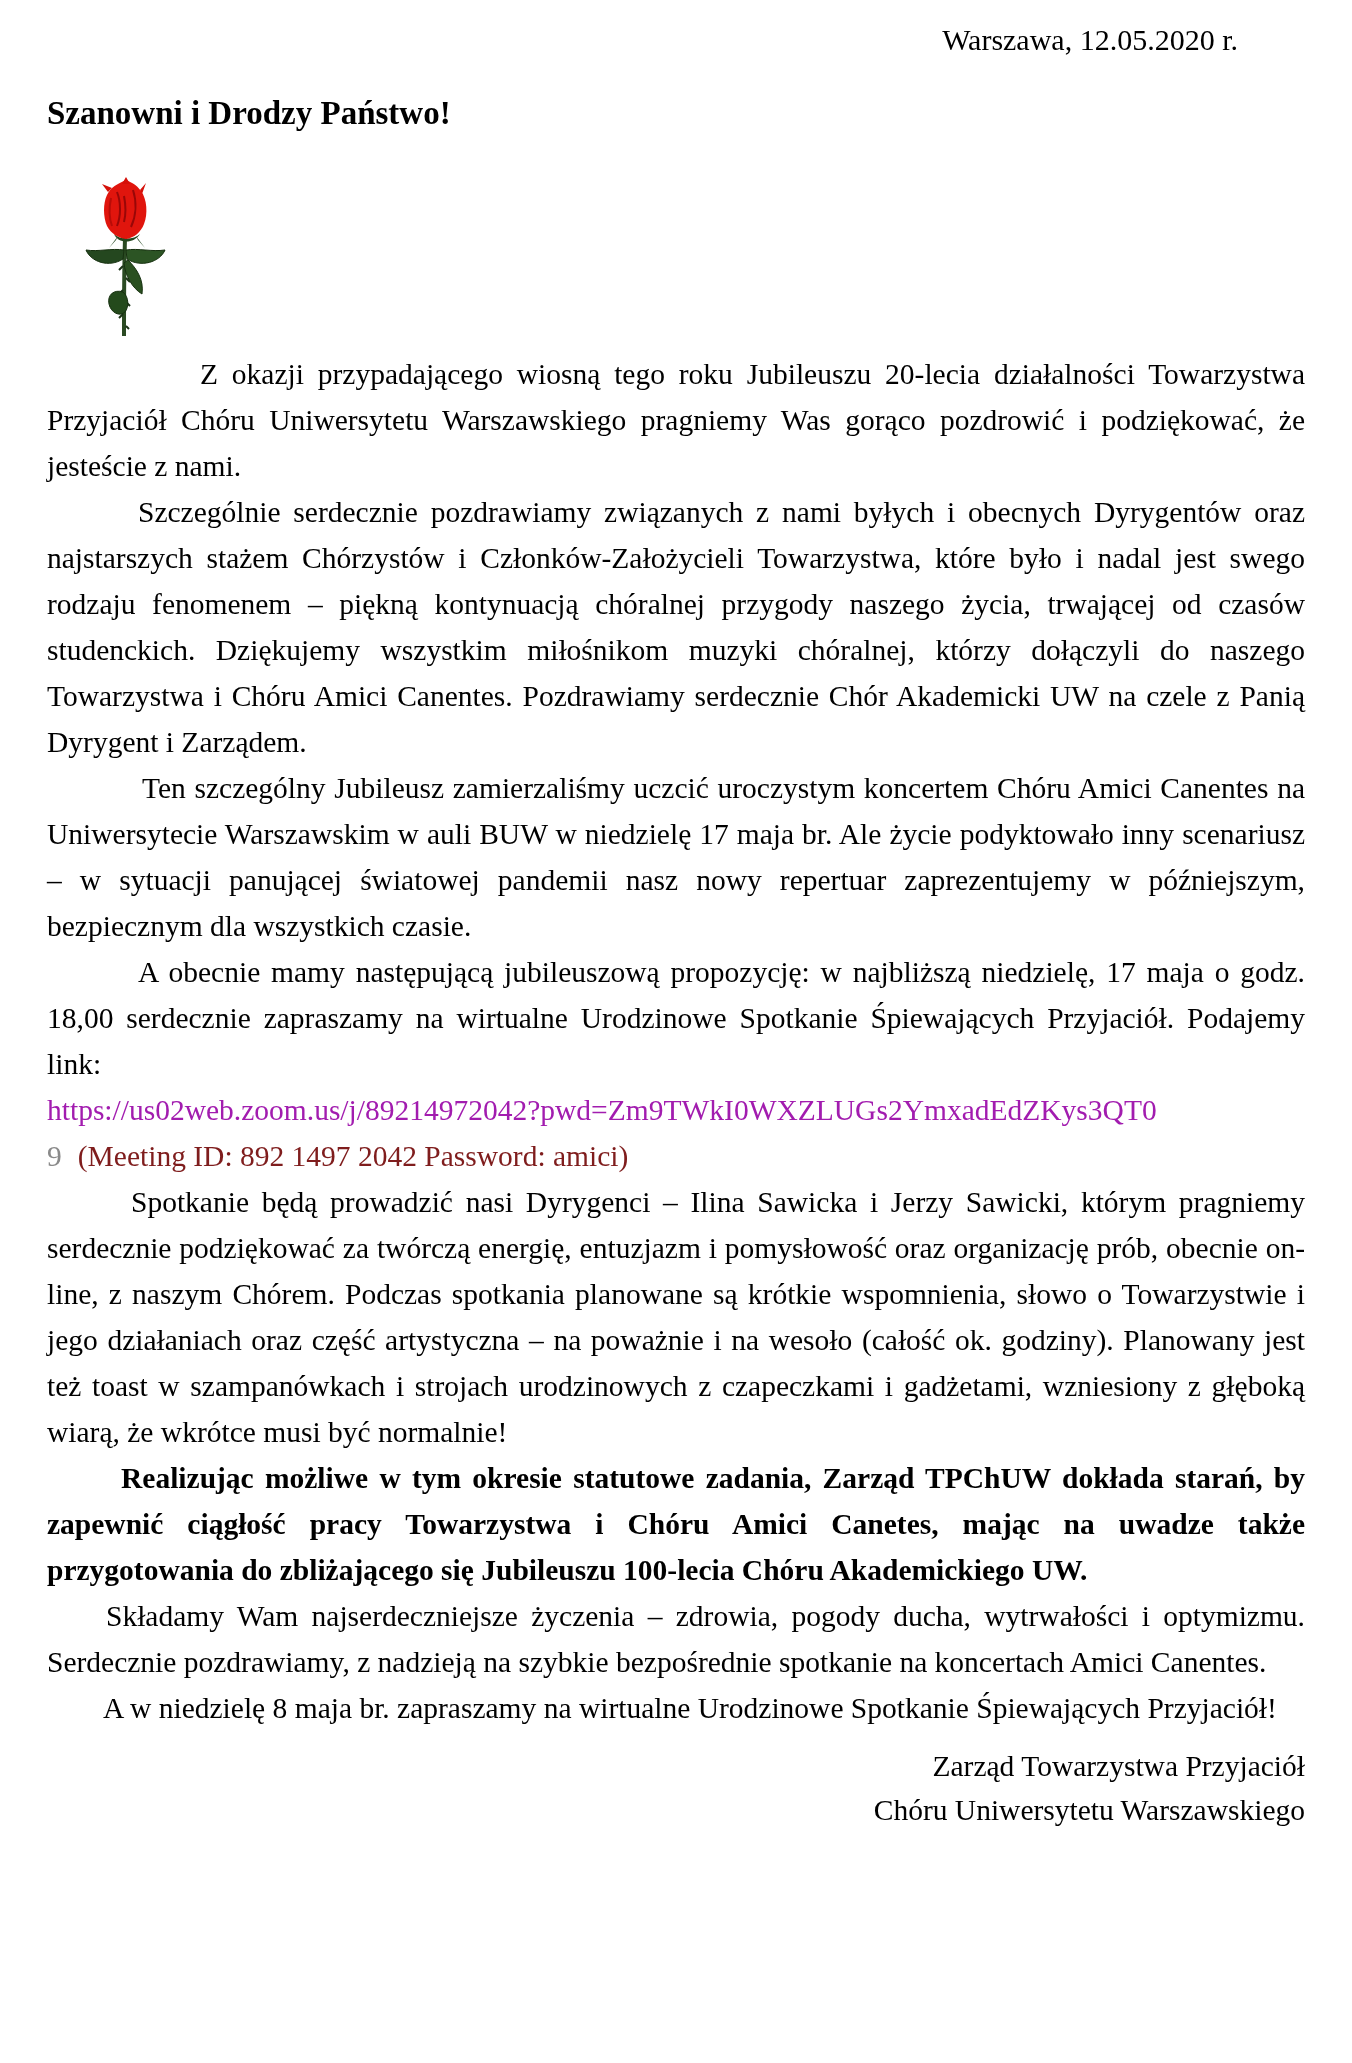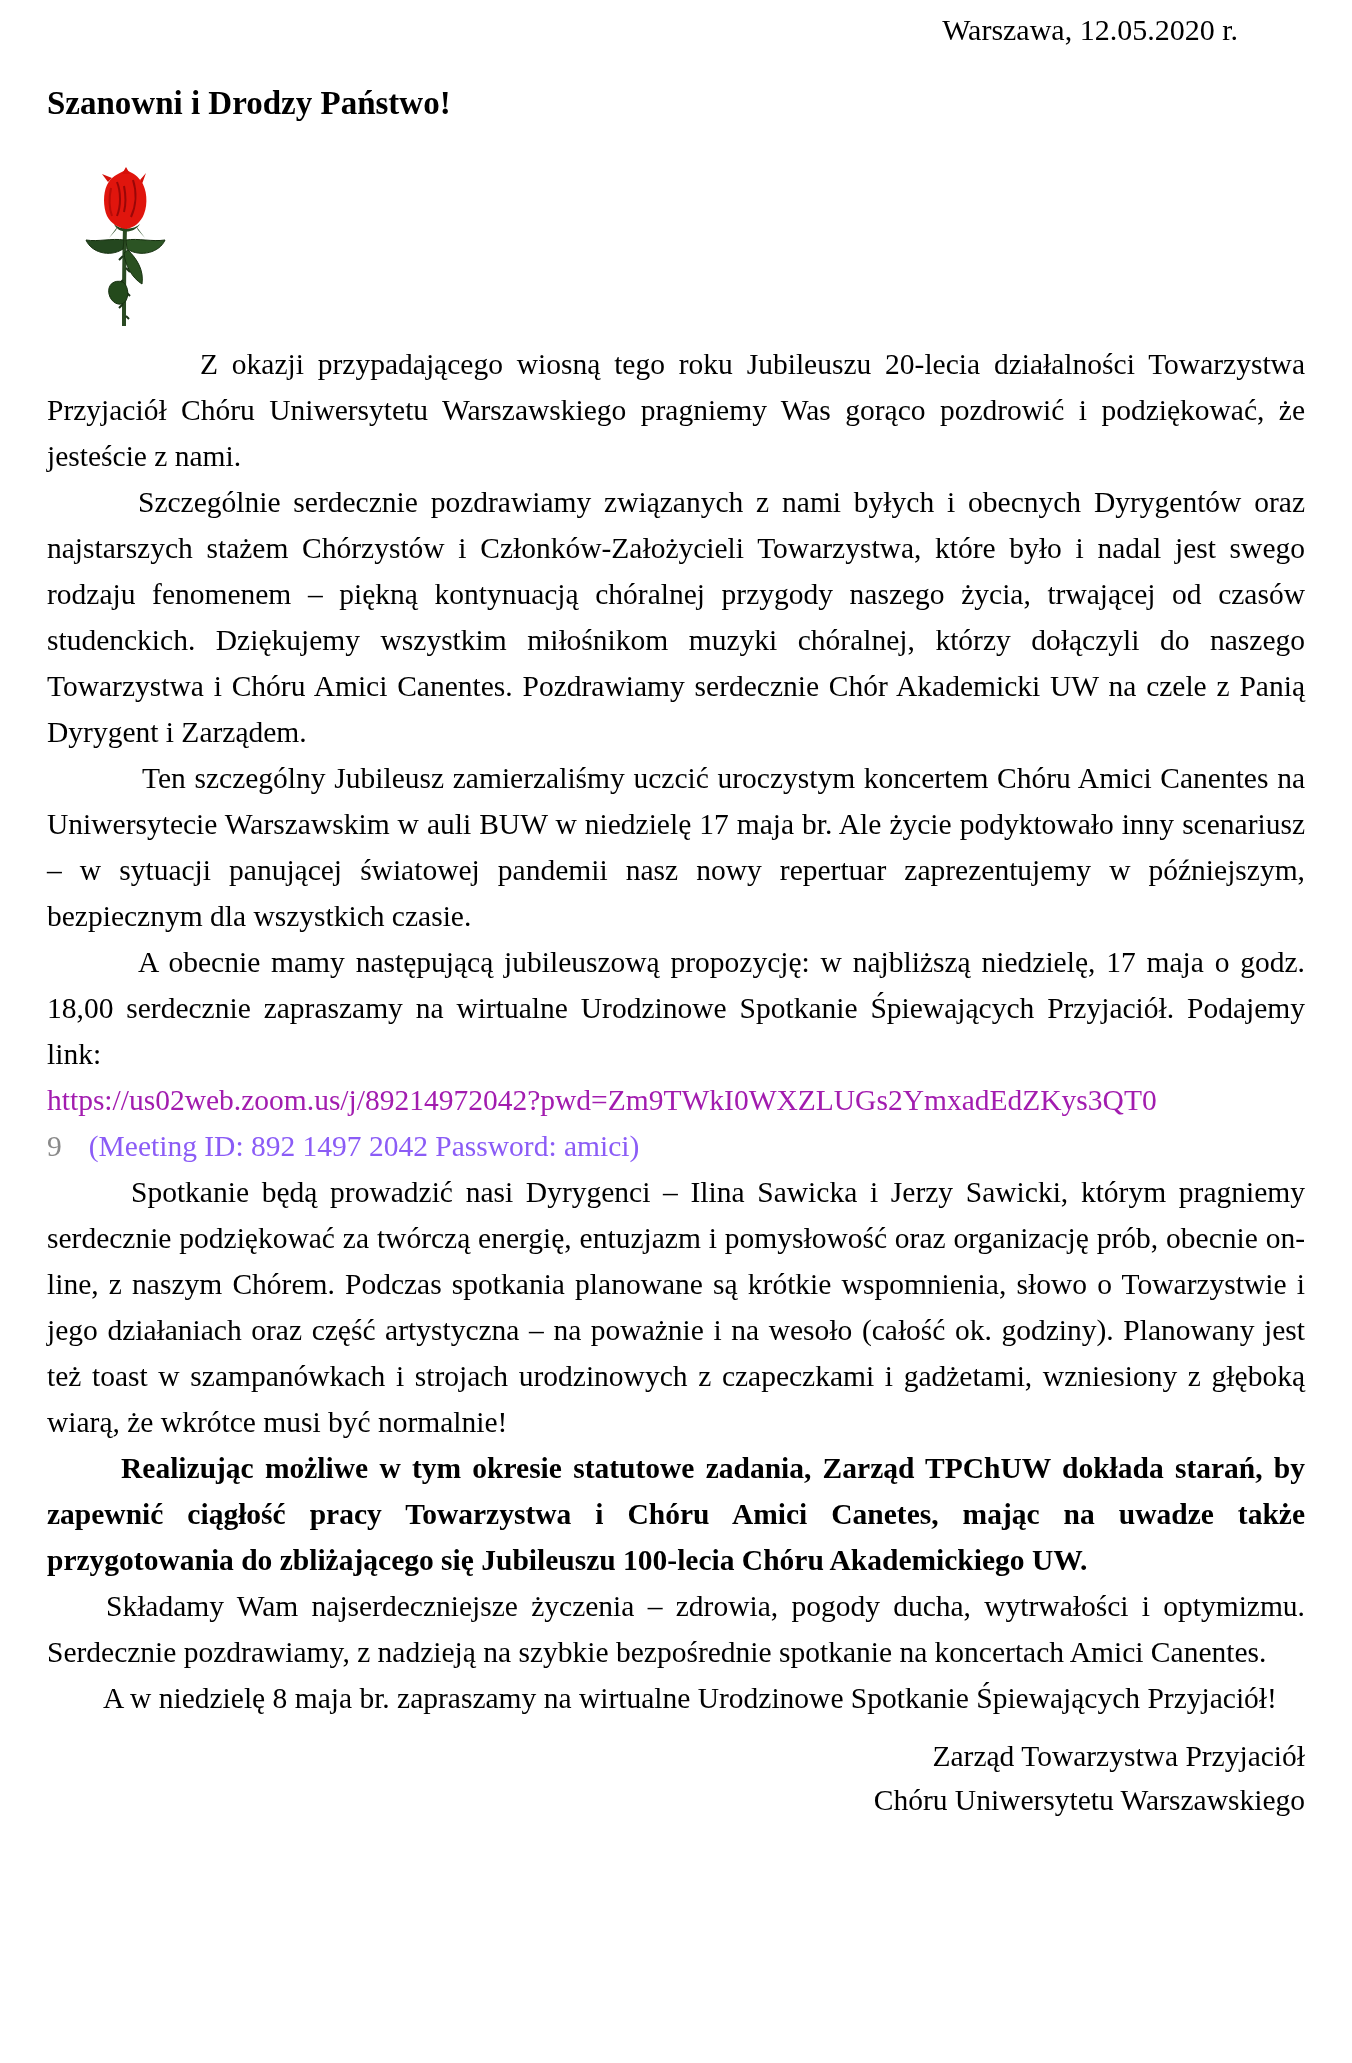--- a/index.html
+++ b/index.html
@@ -9,21 +9,21 @@
     height: 2063px;
     box-sizing: border-box;
     padding: 0 47px;
     margin: 0 auto;
     background: #ffffff;
     color: #000000;
     font-family: "Liberation Serif", "DejaVu Serif", serif;
     overflow: hidden;
   }
   .date-line {
-    padding-top: 12px;
+    padding-top: 22px;
     padding-right: 67px;
     text-align: right;
     font-size: 30px;
     line-height: 36px;
     white-space: nowrap;
   }
   .salutation {
     margin-top: 35px;
     font-size: 33px;
     font-weight: bold;
@@ -58,21 +58,21 @@
     color: #a21caf;
     white-space: nowrap;
     text-decoration: none;
     display: block;
   }
   .link-wrap-line {
     font-size: 29.5px;
     line-height: 46px;
   }
   .wrap-char { color: #8a8a8a; }
-  .meeting-info { color: #8b5cf6; margin-left: 27px; }
+  .meeting-info { color: #7f1d1d; margin-left: 16px; }
   .signature {
     margin-top: 13px;
     text-align: right;
     font-size: 29.5px;
     line-height: 44px;
   }
 </style>
 </head>
 <body>
 

